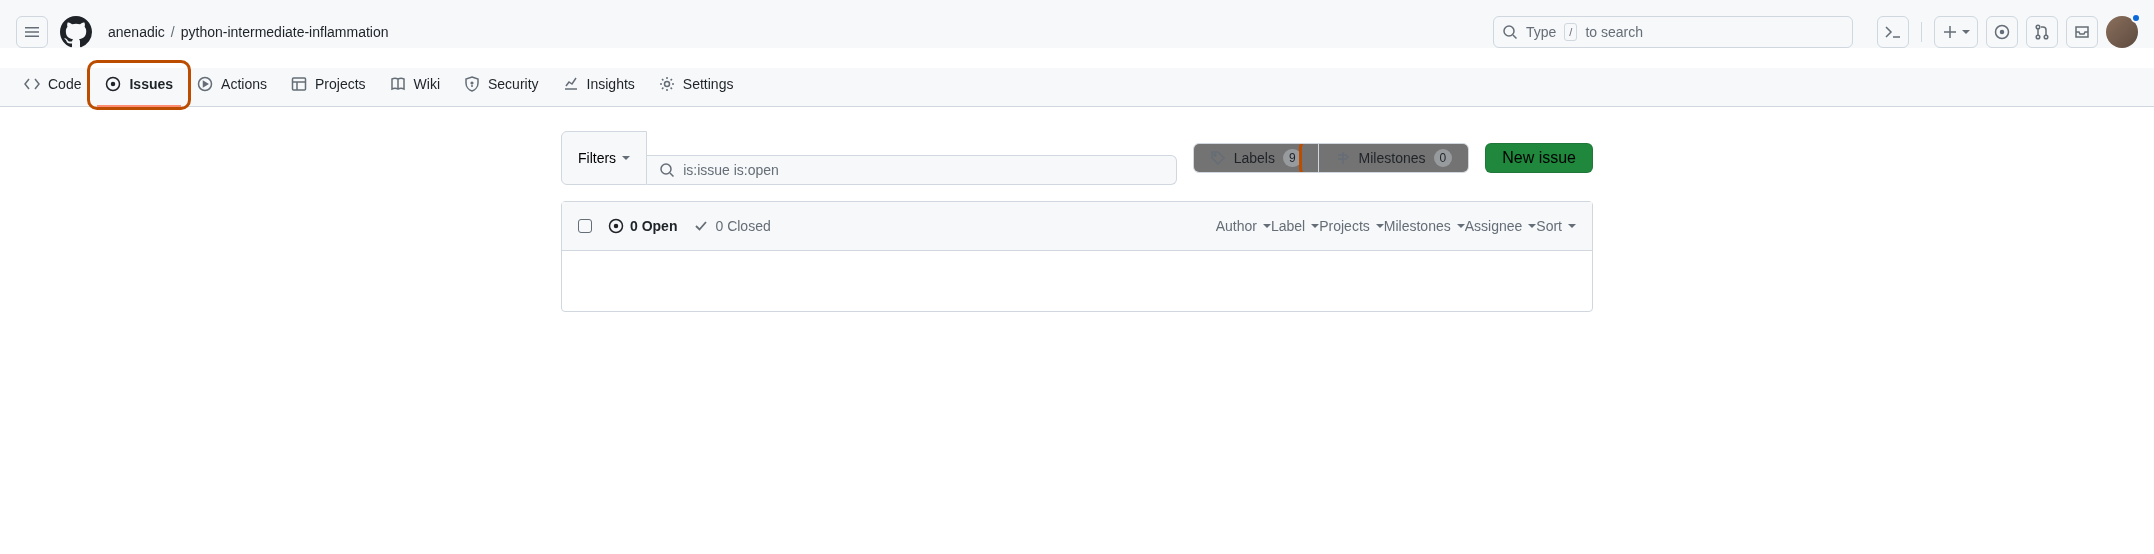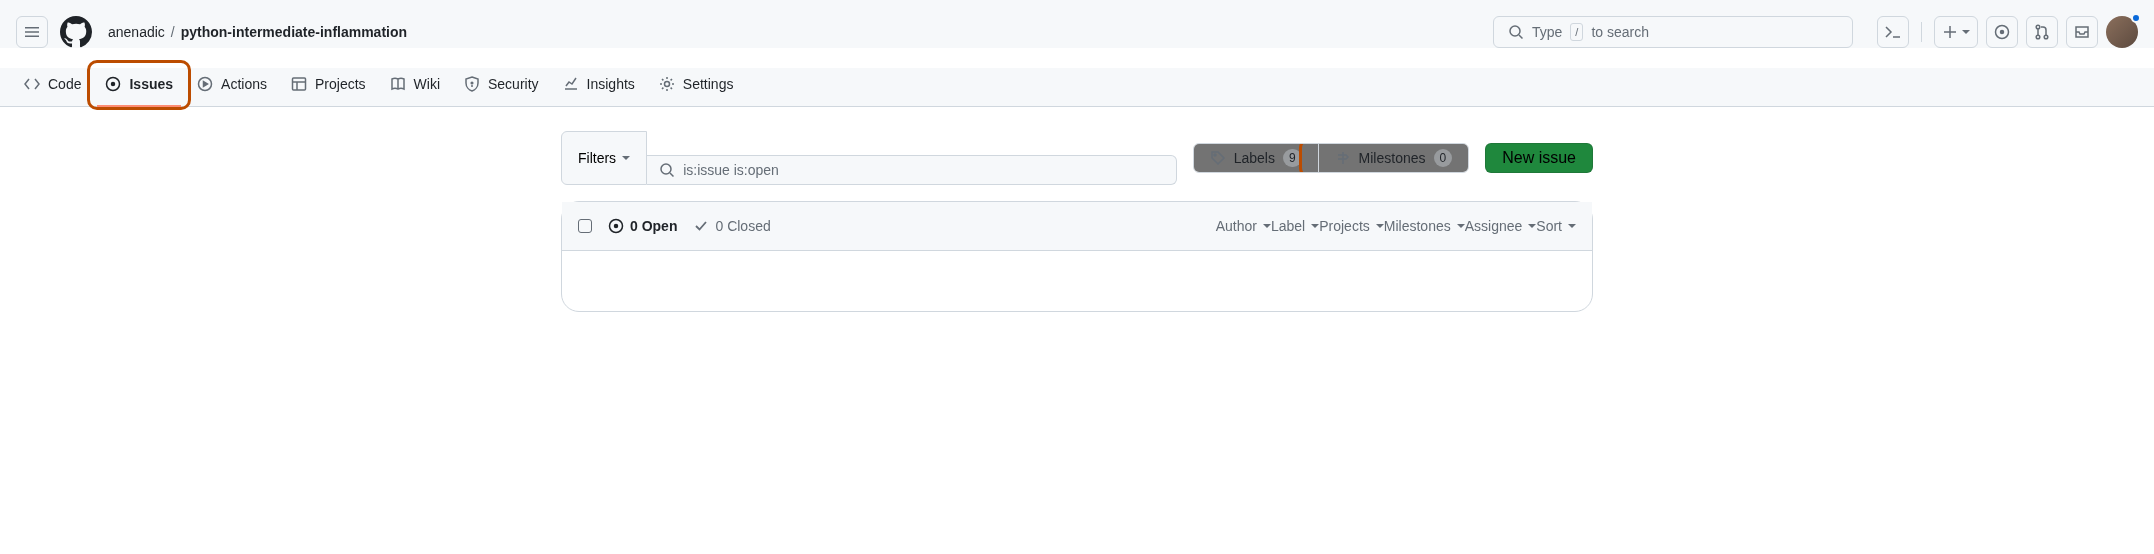--- a/index.html
+++ b/index.html
@@ -31,30 +31,30 @@
 }
 .breadcrumb {
   display: flex;
   align-items: center;
   gap: 6px;
   font-size: 14px;
   flex: 1;
 }
 .breadcrumb a { color: #1f2328; text-decoration: none; }
 .breadcrumb .sep { color: #656d76; }
-.breadcrumb .repo { font-weight: 700; }
+.breadcrumb .repo { font-weight: 400; }
 .search-wrap {
   display: flex;
   align-items: center;
   border: 1px solid #d0d7de;
   border-radius: 6px;
   background: #f6f8fa;
   height: 32px;
   width: 360px;
-  padding: 0 14px;
+  padding: 0 8px;
   gap: 8px;
   color: #656d76;
 }
 .search-wrap .slash {
   border: 1px solid #d0d7de;
   border-radius: 3px;
   padding: 0 4px;
   font-size: 11px;
   line-height: 16px;
 }
@@ -203,21 +203,21 @@
   border: 1px solid rgba(31,35,40,.15);
   border-radius: 6px;
   padding: 5px 16px;
   font-size: 16px;
   font-weight: 500;
   cursor: pointer;
 }
 .issues-box {
   margin-top: 16px;
   border: 1px solid #d0d7de;
-  border-radius: 18px;
+  border-radius: 4px;
 }
 .issues-header {
   display: flex;
   align-items: center;
   padding: 16px;
   background: #f6f8fa;
   border-bottom: 1px solid #d0d7de;
   gap: 16px;
 }
 .checkbox {

